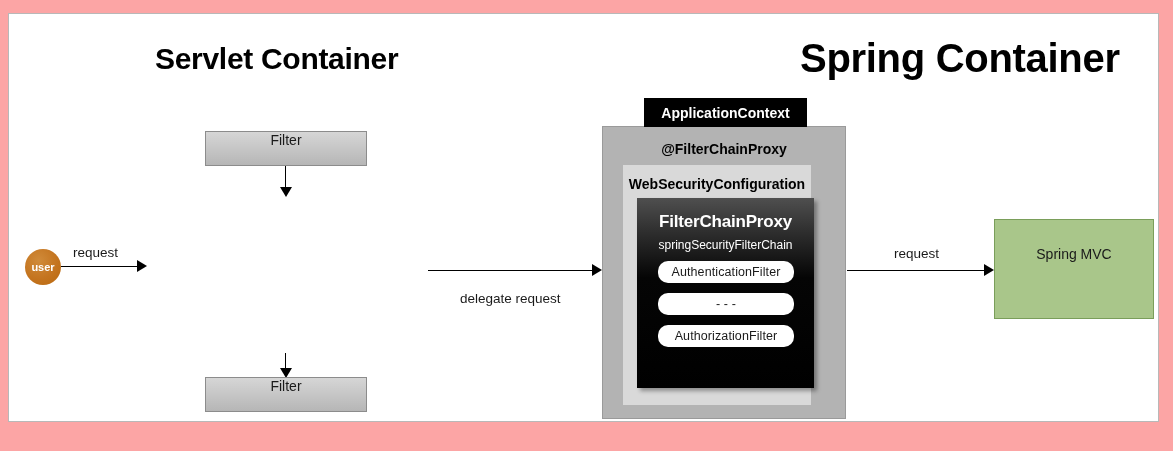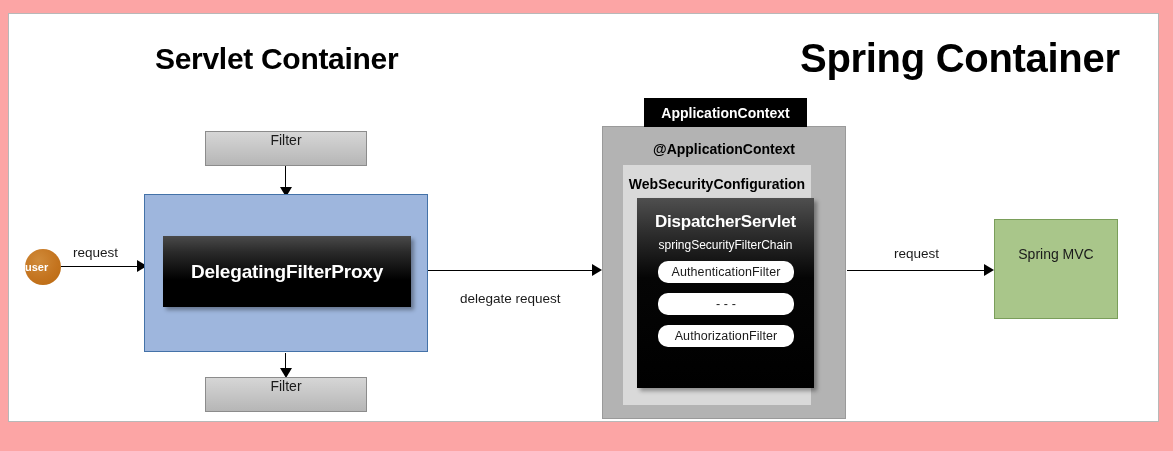--- a/index.html
+++ b/index.html
@@ -98,21 +98,21 @@
   #user-circle {
     position: absolute;
     left: 16px;
     top: 235px;
     width: 36px;
     height: 36px;
     border-radius: 50%;
     background: radial-gradient(circle at 38% 32%, #d08b3a 0%, #c4741f 55%, #b9690f 100%);
     display: flex;
     align-items: center;
-    justify-content: flex-start;
+    justify-content: center;
   }
   #user-label {
     color: #ffffff;
     font-size: 11px;
     font-weight: bold;
   }
 
   
   .arrow-line-h {
     position: absolute;
@@ -271,21 +271,21 @@
     color: #1a1a1a;
     letter-spacing: 0.1px;
     border-radius: 10px;
   }
 
   
   #spring-mvc-box {
     position: absolute;
     left: 985px;
     top: 205px;
-    width: 124px;
+    width: 160px;
     height: 100px;
     background: #a9c68a;
     border: 1px solid #7a9e5a;
     box-sizing: border-box;
   }
   #spring-mvc-title {
     position: absolute;
     left: 0;
     top: 26px;
     width: 100%;
@@ -320,48 +320,43 @@
     <div class="arrow-line-h" id="arr-request1-line"></div>
     <div class="arrow-head-r" id="arr-request1-head"></div>
     <div class="edge-label" id="lbl-request1">request</div>
 
     <div class="filter-box" id="filter-top">
       <span>Filter</span>
     </div>
     <div class="arrow-line-v" id="arr-top-line"></div>
     <div class="arrow-head-d" id="arr-top-head"></div>
 
-    <div id="delegating-container">
-      <div id="delegating-box">
-        <span id="delegating-label">DelegatingFilterProxy</span>
-      </div>
-    </div>
 
     <div class="arrow-line-v" id="arr-bottom-line"></div>
     <div class="arrow-head-d" id="arr-bottom-head"></div>
     <div class="filter-box" id="filter-bottom">
       <span>Filter</span>
     </div>
 
     <div class="arrow-line-h" id="arr-delegate-line"></div>
     <div class="arrow-head-r" id="arr-delegate-head"></div>
     <div class="edge-label" id="lbl-delegate">delegate request</div>
 
     <div id="app-context-badge">
       <span id="app-context-label">ApplicationContext</span>
     </div>
 
     <div id="app-context-box">
-      <div id="enable-web-security-label">@ApplicationContext</div>
+      <div id="enable-web-security-label">@FilterChainProxy</div>
 
       <div id="web-security-config-box">
         <div id="web-security-config-label">WebSecurityConfiguration</div>
 
         <div id="filter-chain-proxy-box">
-          <div id="filter-chain-proxy-title">DispatcherServlet</div>
+          <div id="filter-chain-proxy-title">FilterChainProxy</div>
           <div id="filter-chain-proxy-subtitle">springSecurityFilterChain</div>
 
           <div id="chain-filters">
             <div class="chain-filter-item">
               <span>AuthenticationFilter</span>
             </div>
             <div class="chain-filter-item">
               <span>- - -</span>
             </div>
             <div class="chain-filter-item">

